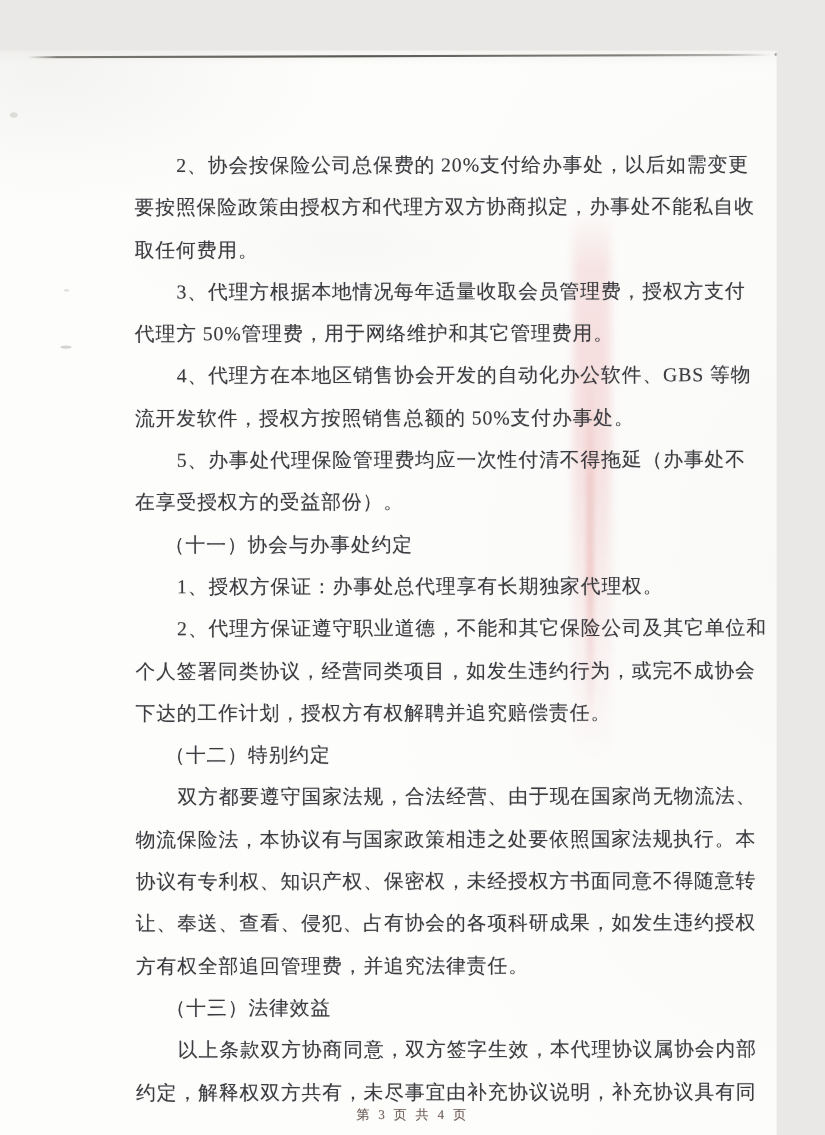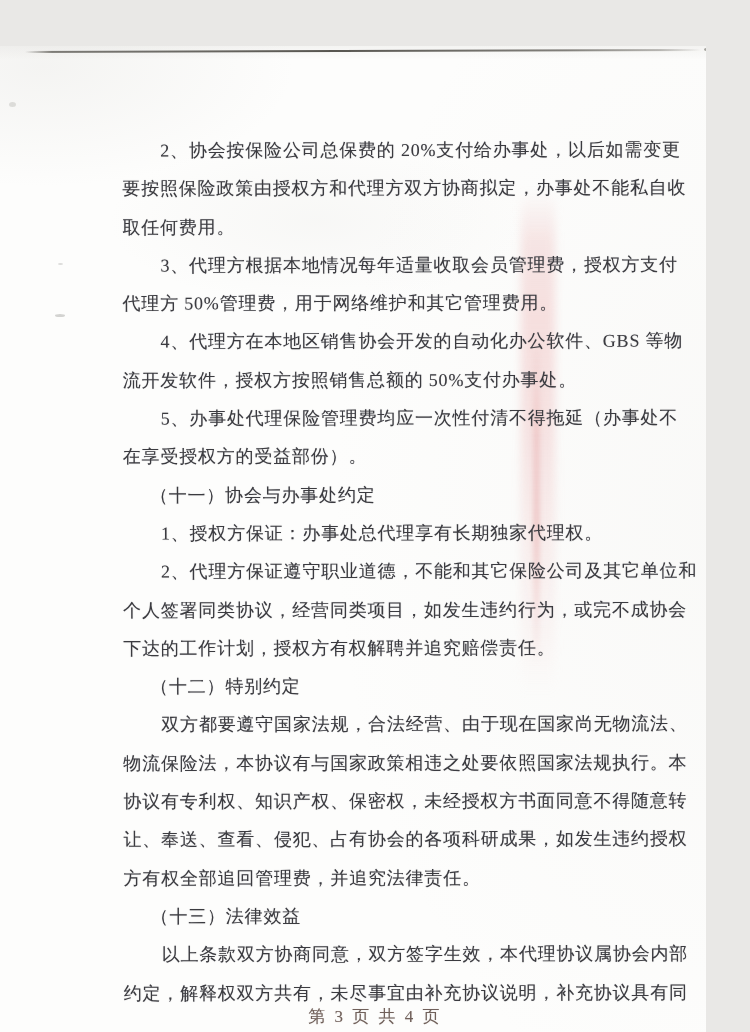--- a/index.html
+++ b/index.html
@@ -57,21 +57,21 @@
     color:#3b3b40;
     text-shadow:0 0 1px rgba(72,72,78,.35);
     transform:rotate(-0.1deg);
   }
   .doc .line{white-space:nowrap;}
   .doc .p2{text-indent:38px;}   
   .doc .sec{text-indent:27px;}  
   .footer{
     position:absolute;left:0;top:959px;width:750px;
     text-align:center;
-    font-size:17px;letter-spacing:2.5px;
+    font-size:12px;letter-spacing:2.5px;
     color:#70605a;
     text-shadow:0 0 1px rgba(112,96,90,.3);
   }
 </style>
 </head>
 <body>
 
 <div class="scan-page">
 
   <div class="scan-topline"></div>

